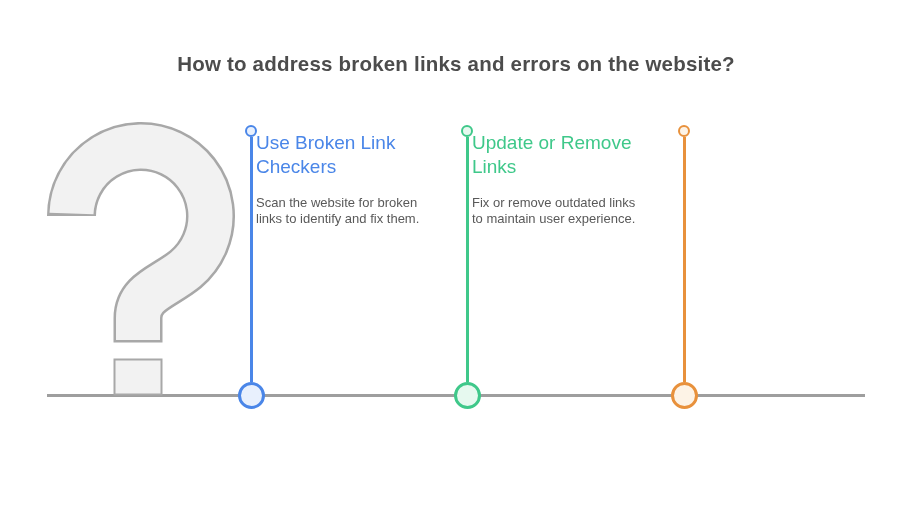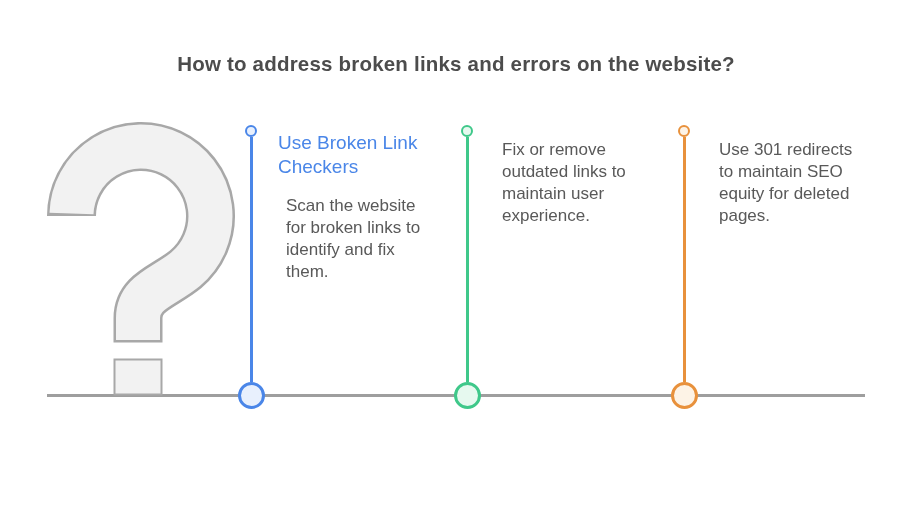--- a/index.html
+++ b/index.html
@@ -17,23 +17,23 @@
   .qm-dot{fill:var(--qm_fill,#f2f2f2);stroke:var(--qm_stroke,#a8a8a8);stroke-width:2;}
 
   .step{position:absolute;top:0;left:0;width:0;height:0;}
   .dot-top{position:absolute;width:8px;height:8px;border-radius:50%;
            border:2.5px solid var(--accent);background:var(--dotfill,#fff);
            left:-6.5px;top:124.5px;box-sizing:content-box;}
   .vline{position:absolute;width:3px;left:-1.5px;top:137px;height:245px;background:var(--accent);}
   .dot-bottom{position:absolute;width:21px;height:21px;border-radius:50%;
               border:3px solid var(--accent);background:var(--dotfill,#fff);
               left:-13.5px;top:382px;box-sizing:content-box;}
-  .txt{position:absolute;left:27px;top:131px;width:168px;}
+  .txt{position:absolute;left:5px;top:131px;width:168px;}
   .step-heading{font-size:19px;line-height:24px;color:var(--accent);margin:0 0 16px 0;font-weight:400;}
-  .step-body{font-size:17px;line-height:22px;color:var(--body_color,#595959);margin:8px;}
+  .step-body{font-size:13px;line-height:16px;color:var(--body_color,#595959);margin:0;}
 </style>
 </head>
 <body>
 
 <div class="canvas">
 
   <div class="title">How to address broken links and errors on the website?</div>
 
   <svg class="scene" width="912" height="516" viewBox="0 0 912 516">
     <line class="tl-line" x1="47" y1="395.5" x2="865" y2="395.5"></line>
@@ -52,26 +52,26 @@
       <h2 class="step-heading">Use Broken Link Checkers</h2>
       <p class="step-body">Scan the website for broken links to identify and fix them.</p>
     </div>
   </div>
 
   <div class="step" style="left: 467px; --accent: #3fc88a; --dotfill: #e6f9ef;">
     <div class="dot-top"></div>
     <div class="vline"></div>
     <div class="dot-bottom"></div>
     <div class="txt">
+      <h2 class="step-heading">Update or Remove Links</h2>
       <p class="step-body">Fix or remove outdated links to maintain user experience.</p>
     </div>
   </div>
 
   <div class="step" style="left: 684px; --accent: #e8913c; --dotfill: #fdf3e6;">
     <div class="dot-top"></div>
     <div class="vline"></div>
     <div class="dot-bottom"></div>
     <div class="txt">
-      <p class="step-body">Use 301 redirects to maintain SEO equity for deleted pages.</p>
     </div>
   </div>
 
 </div>
 
 </body></html>

